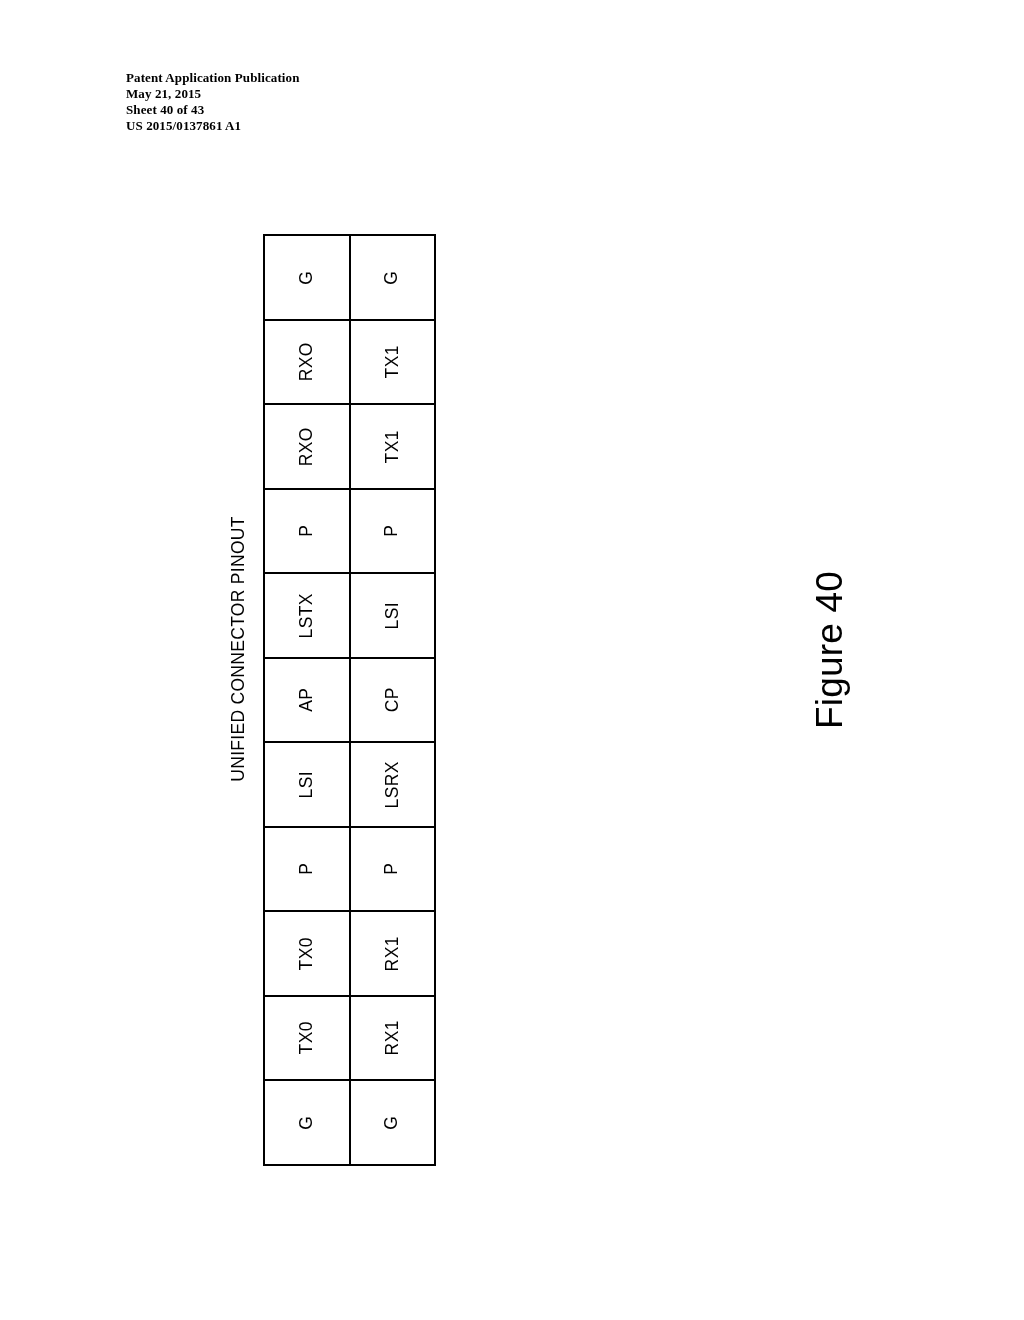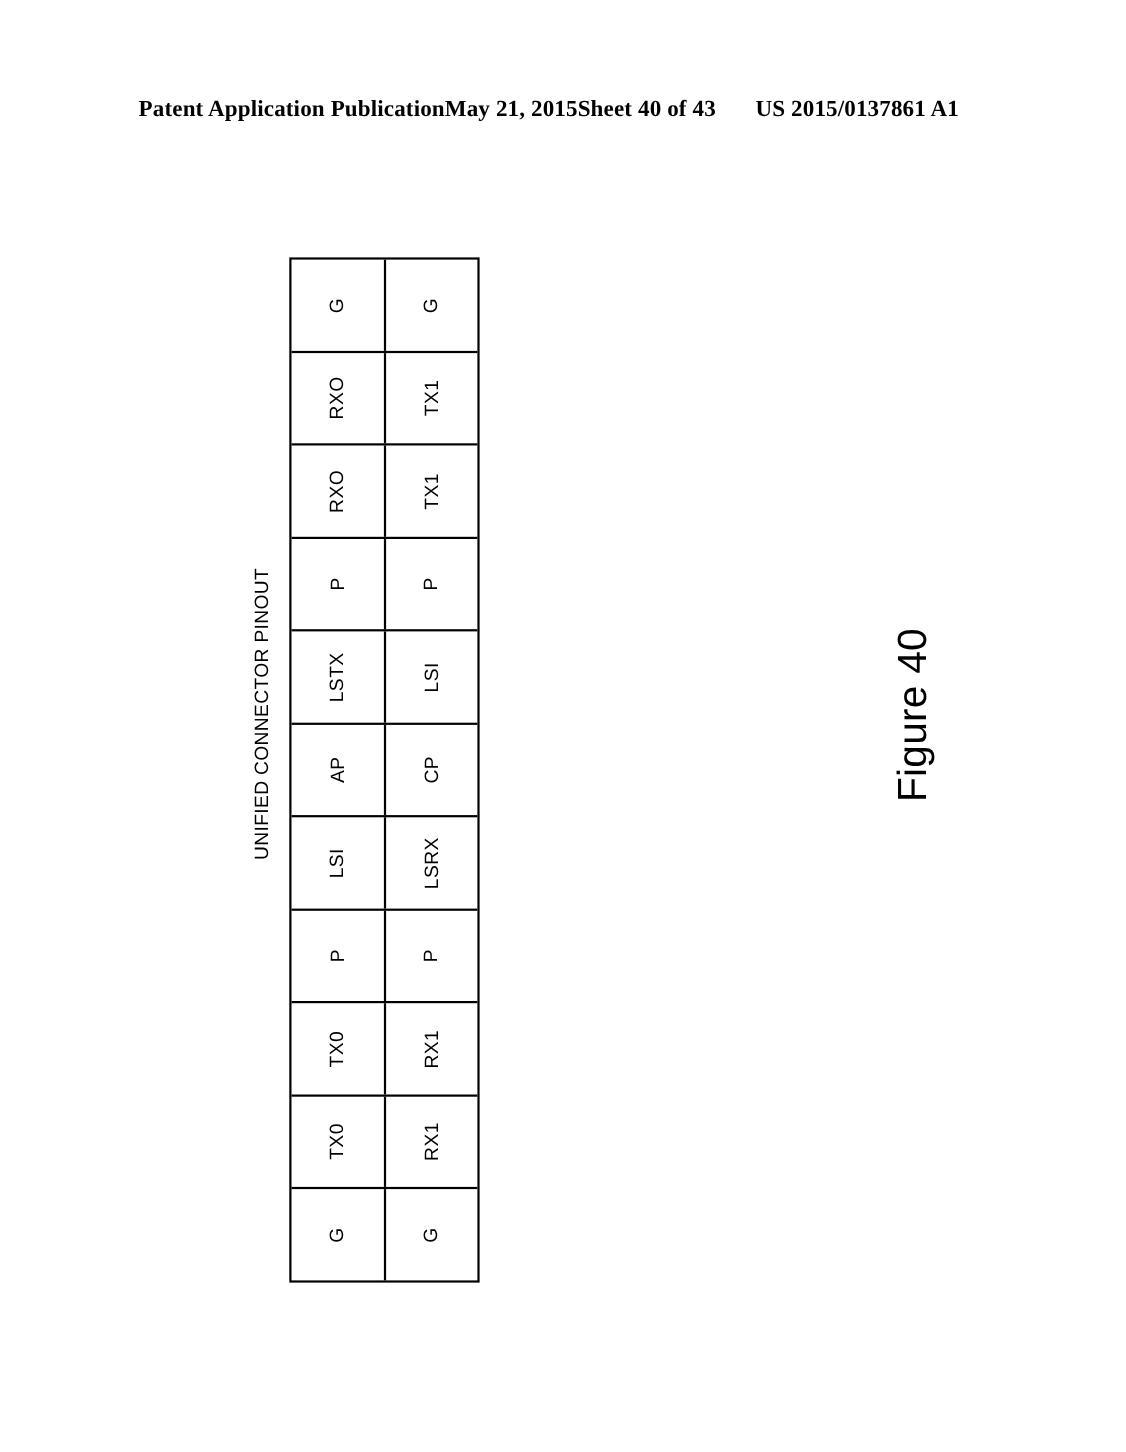--- a/index.html
+++ b/index.html
@@ -14,30 +14,31 @@
     height: 1320px;
     position: relative;
     overflow: hidden;
     font-family: "Liberation Sans", sans-serif;
     color: #000000;
   }
 
   
   .page-header {
     position: absolute;
-    top: 86px;
+    top: 70px;
     left: 0;
     width: 1024px;
     height: 32px;
     display: flex;
+    flex-direction: column;
     align-items: baseline;
     justify-content: flex-start;
     font-family: "Liberation Serif", serif;
     font-weight: bold;
-    font-size: 21px;
+    font-size: 13px;
     letter-spacing: 0.1px;
     white-space: nowrap;
   }
   .hdr-pub {
     margin-left: 126px;
   }
   .hdr-date {
   }
   .hdr-sheet {
     margin-left: 0;

